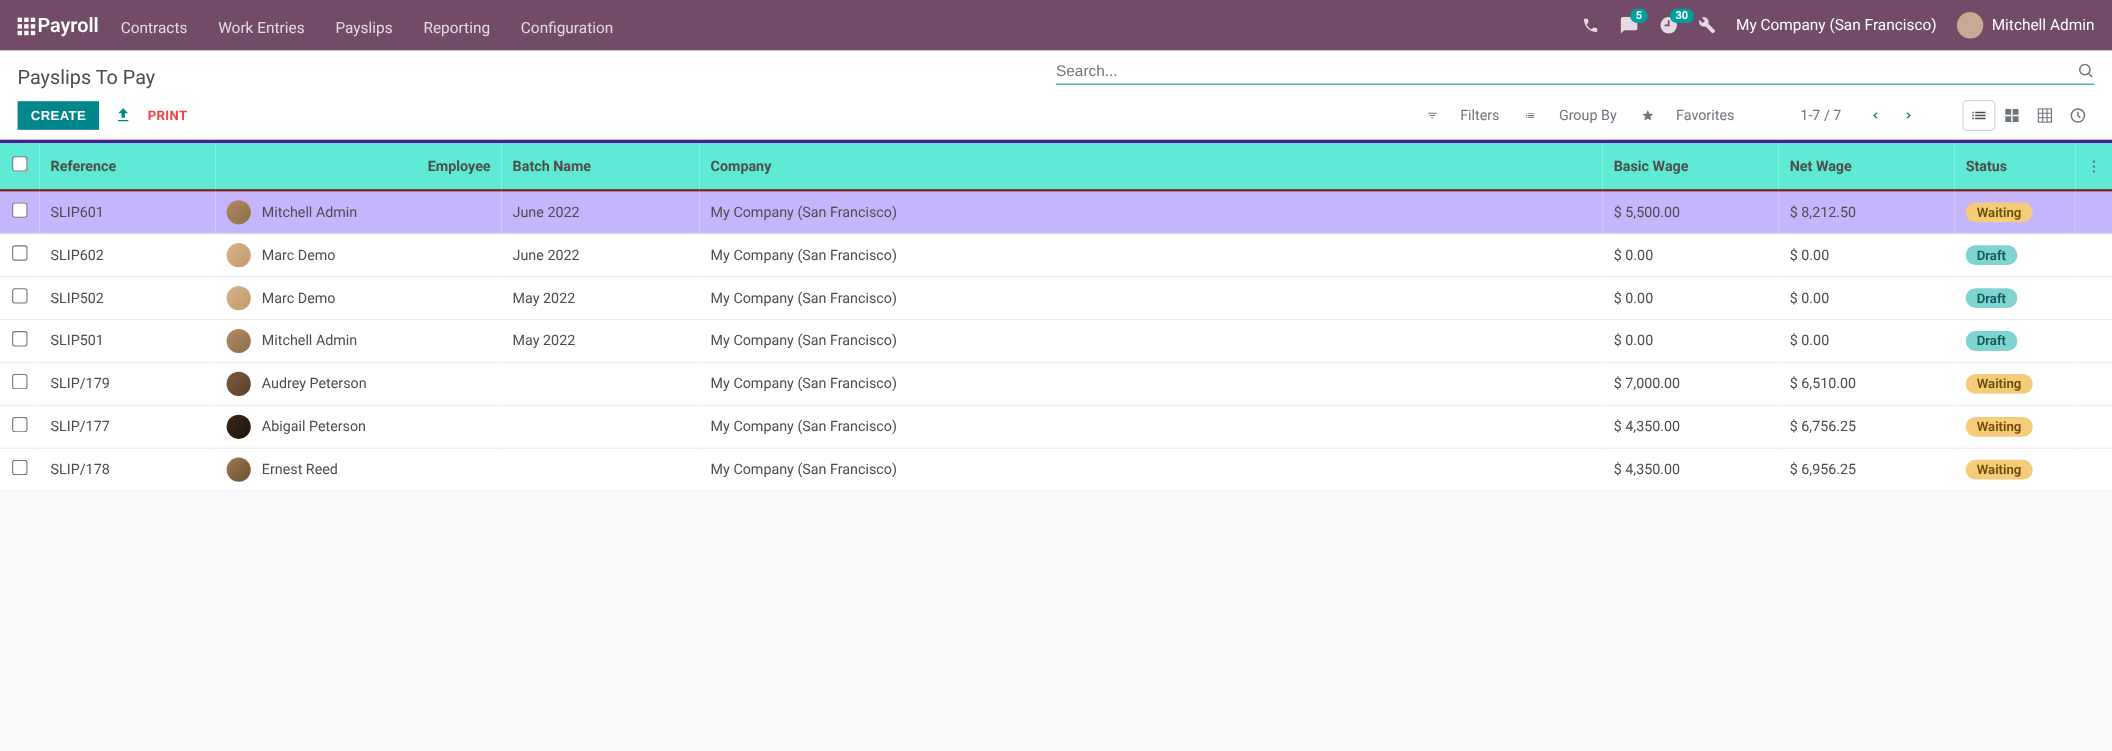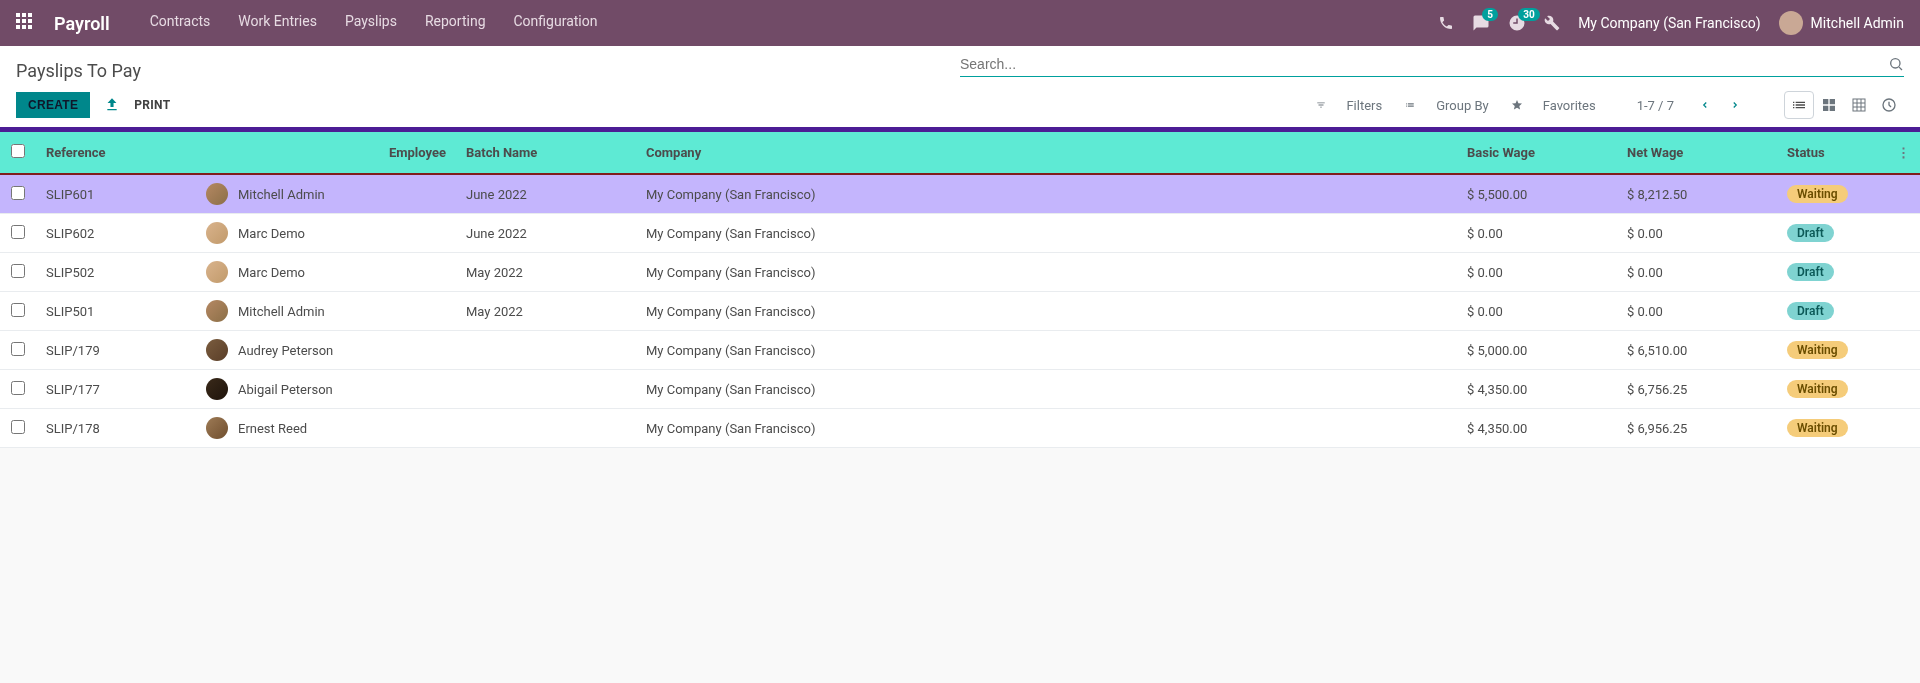--- a/index.html
+++ b/index.html
@@ -1,52 +1,52 @@
 <!DOCTYPE html>
 <html><head>
 <meta charset="utf-8">
 <style>
   * { box-sizing: border-box; margin: 0; padding: 0; }
   body { font-family: -apple-system, BlinkMacSystemFont, "Segoe UI", Roboto, Helvetica, Arial, sans-serif; font-size: 14px; color: #4c4c4c; background: #f9f9f9; }
   
   
   .navbar { background: #714b67; color: #fff; height: 46px; display: flex; align-items: center; padding: 0 16px; }
-  .navbar-left { display: flex; align-items: flex-start; gap: 20px; }
+  .navbar-left { display: flex; align-items: flex-end; }
   .apps-icon { width: 18px; height: 18px; display: grid; grid-template-columns: repeat(3,4px); grid-template-rows: repeat(3,4px); gap: 2px; cursor: pointer; }
   .apps-icon span { background: #fff; width: 4px; height: 4px; }
   .brand { font-size: 18px; font-weight: 600; color: #fff; }
   .nav-menu { display: flex; gap: 28px; margin-left: 20px; }
   .nav-menu a { color: #e7dbe3; font-size: 14px; cursor: pointer; }
   .navbar-right { margin-left: auto; display: flex; align-items: center; gap: 18px; }
   .systray-item { position: relative; color: #e7dbe3; cursor: pointer; display: flex; align-items: center; }
   .badge { position: absolute; top: -6px; left: 10px; background: #00a09d; color: #fff; font-size: 10px; font-weight: 700; padding: 1px 5px; border-radius: 8px; }
   .company-name { color: #fff; font-size: 14px; }
   .user-block { display: flex; align-items: center; gap: 8px; }
   .avatar-sm { width: 24px; height: 24px; border-radius: 50%; background: #c9a895 center/cover no-repeat; display:inline-block; flex-shrink:0; }
   .user-name { color: #fff; font-size: 14px; }
 
   
-  .control-panel { background: #fff; border-bottom: 5px solid #4c1d95; padding: 10px 16px 0 16px; }
+  .control-panel { background: #fff; border-bottom: 3px solid #4c1d95; padding: 10px 16px 0 16px; }
   .cp-top { display: flex; align-items: flex-start; }
   .breadcrumb { font-size: 18px; color: #4c4c4c; padding-top: 4px; }
   .search-wrap { margin-left: auto; width: 50%; display:flex; border-bottom: 1px solid #00a09d; padding-bottom: 4px; }
   .search-input { flex:1; border: none; outline: none; font-size: 14px; color:#6c757d; background:transparent; }
   .search-icon { color:#6c757d; cursor:pointer; }
 
   .cp-bottom { display:flex; align-items:center; padding: 10px 0 8px 0; }
   .cp-buttons { display:flex; align-items:center; gap:14px; }
-  .btn-create { background:#00878b; color:#0f172a; font-weight:700; font-size:12px; padding:6px 12px; border:none; cursor:pointer; letter-spacing:0.3px; }
+  .btn-create { background:#00878b; color:#ffffff; font-weight:700; font-size:12px; padding:6px 12px; border:none; cursor:pointer; letter-spacing:0.3px; }
   .btn-icon { color:#00878b; cursor:pointer; font-size:16px; }
-  .btn-link { color:#404040; font-weight:700; font-size:12px; cursor:pointer; letter-spacing:0.3px; }
+  .btn-link { color:#ef4444; font-weight:700; font-size:12px; cursor:pointer; letter-spacing:0.3px; }
 
   .cp-right { margin-left:auto; display:flex; align-items:center; gap:20px; }
   .search-opts { display:flex; gap:22px; color:#6c757d; font-size:13px; }
   .search-opts span { cursor:pointer; display:flex; align-items:center; gap:20px; }
 
-  .pager { display:flex; align-items:flex-start; gap:8px; margin-left:21px;}
+  .pager { display:flex; align-items:flex-start; gap:8px; margin-left:40px;}
   .pager-text { font-size:13px; color:#6c757d; margin-right:12px;}
   .pager-arrow { color:#00878b; font-size:16px; cursor:pointer; padding:0 6px; }
 
   .view-switch { display:flex; align-items:center; gap:0; margin-left:18px;}
   .view-btn { width:30px; height:28px; display:flex; align-items:center; justify-content:center; color:#6c757d; cursor:pointer; border:1px solid transparent; }
   .view-btn.active { border:1px solid #ced4da; border-radius:4px; color:#4c4c4c; }
 
   
   .list { background:#fff; }
   table { width:100%; border-collapse:collapse; }
@@ -302,21 +302,21 @@
     <td class="chk-col"><input type="checkbox" style=""></td>
     <td>SLIP/179</td>
     <td>
       <div class="emp-cell">
         <span class="emp-avatar ava3"></span>
         <span>Audrey Peterson</span>
       </div>
     </td>
     <td></td>
     <td>My Company (San Francisco)</td>
-    <td class="num">$ 5,000.00</td>
+    <td class="num">$ 7,000.00</td>
     <td class="num">$ 6,510.00</td>
     <td><span class="status-badge status-waiting">Waiting</span></td>
     <td class="opt-col"></td>
         </tr>
         <tr>
     <td class="chk-col"><input type="checkbox" style=""></td>
     <td>SLIP/177</td>
     <td>
       <div class="emp-cell">
         <span class="emp-avatar ava4"></span>

